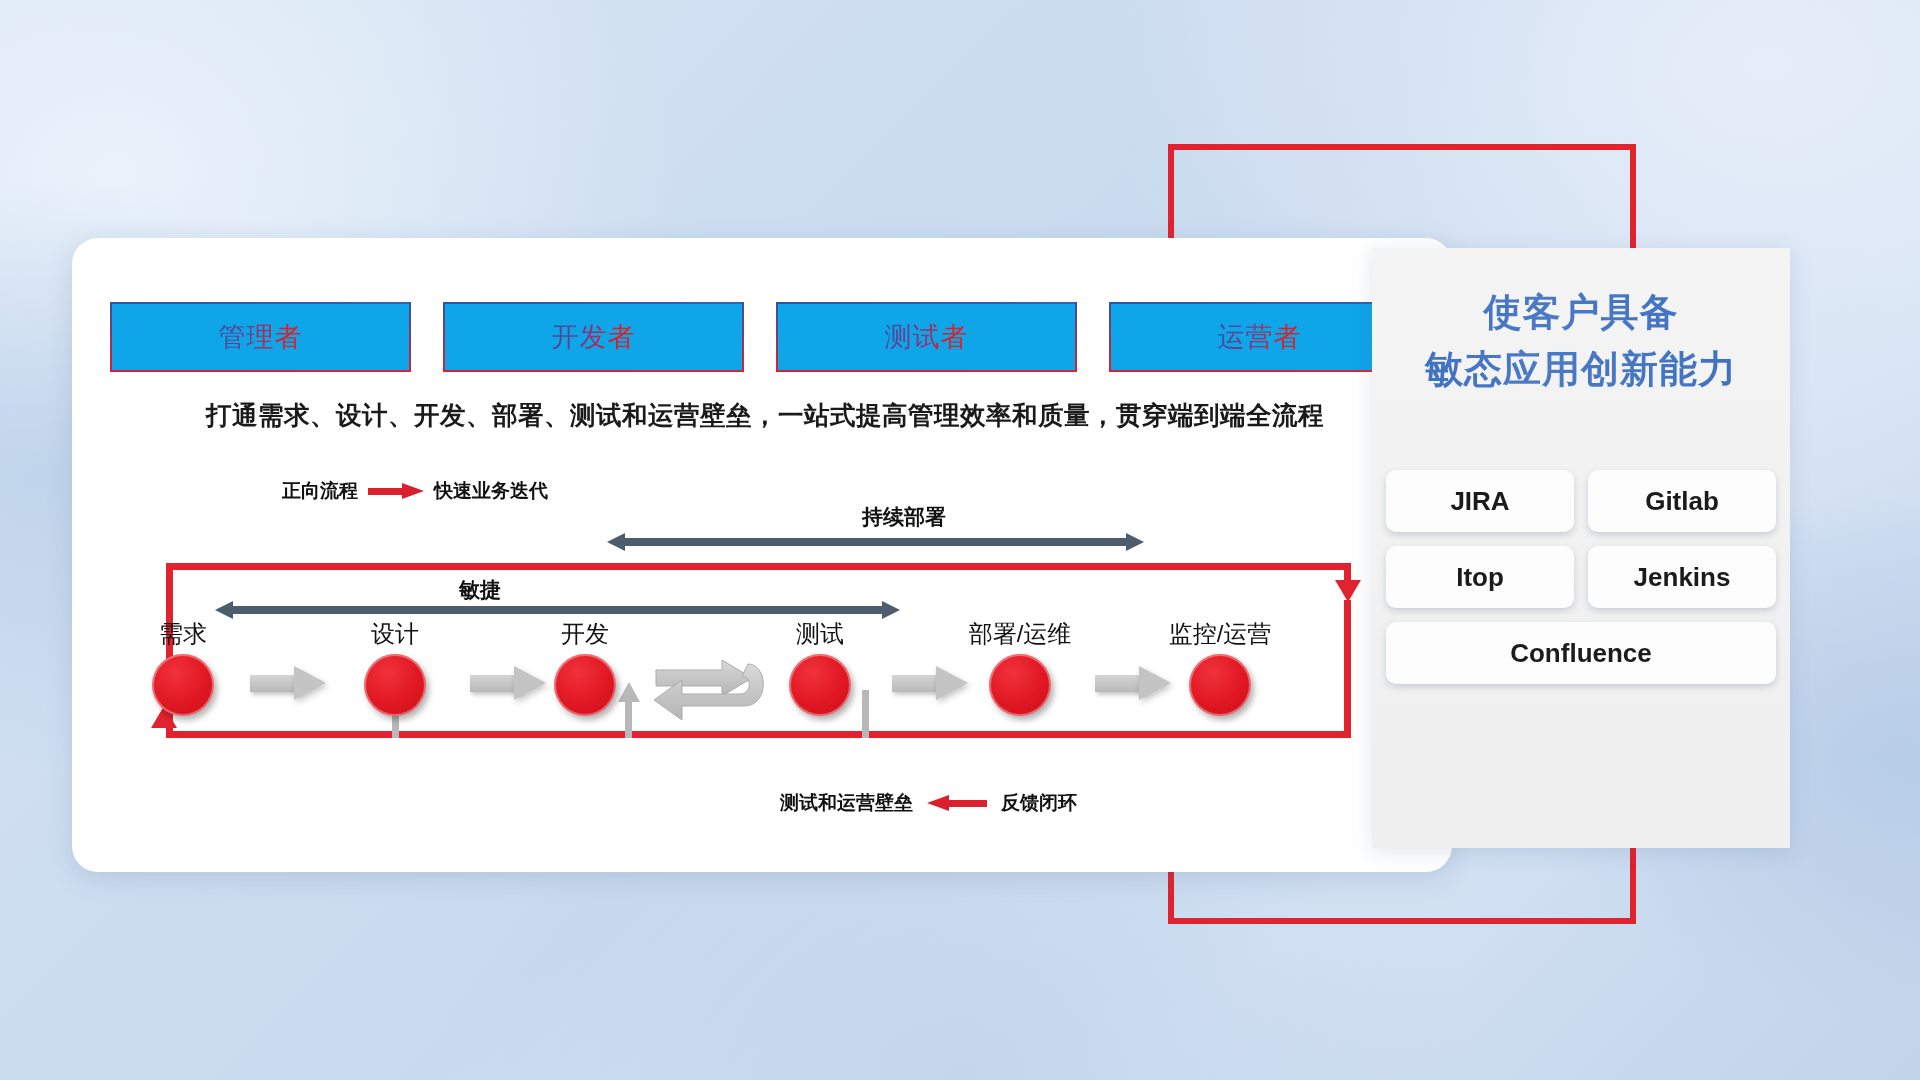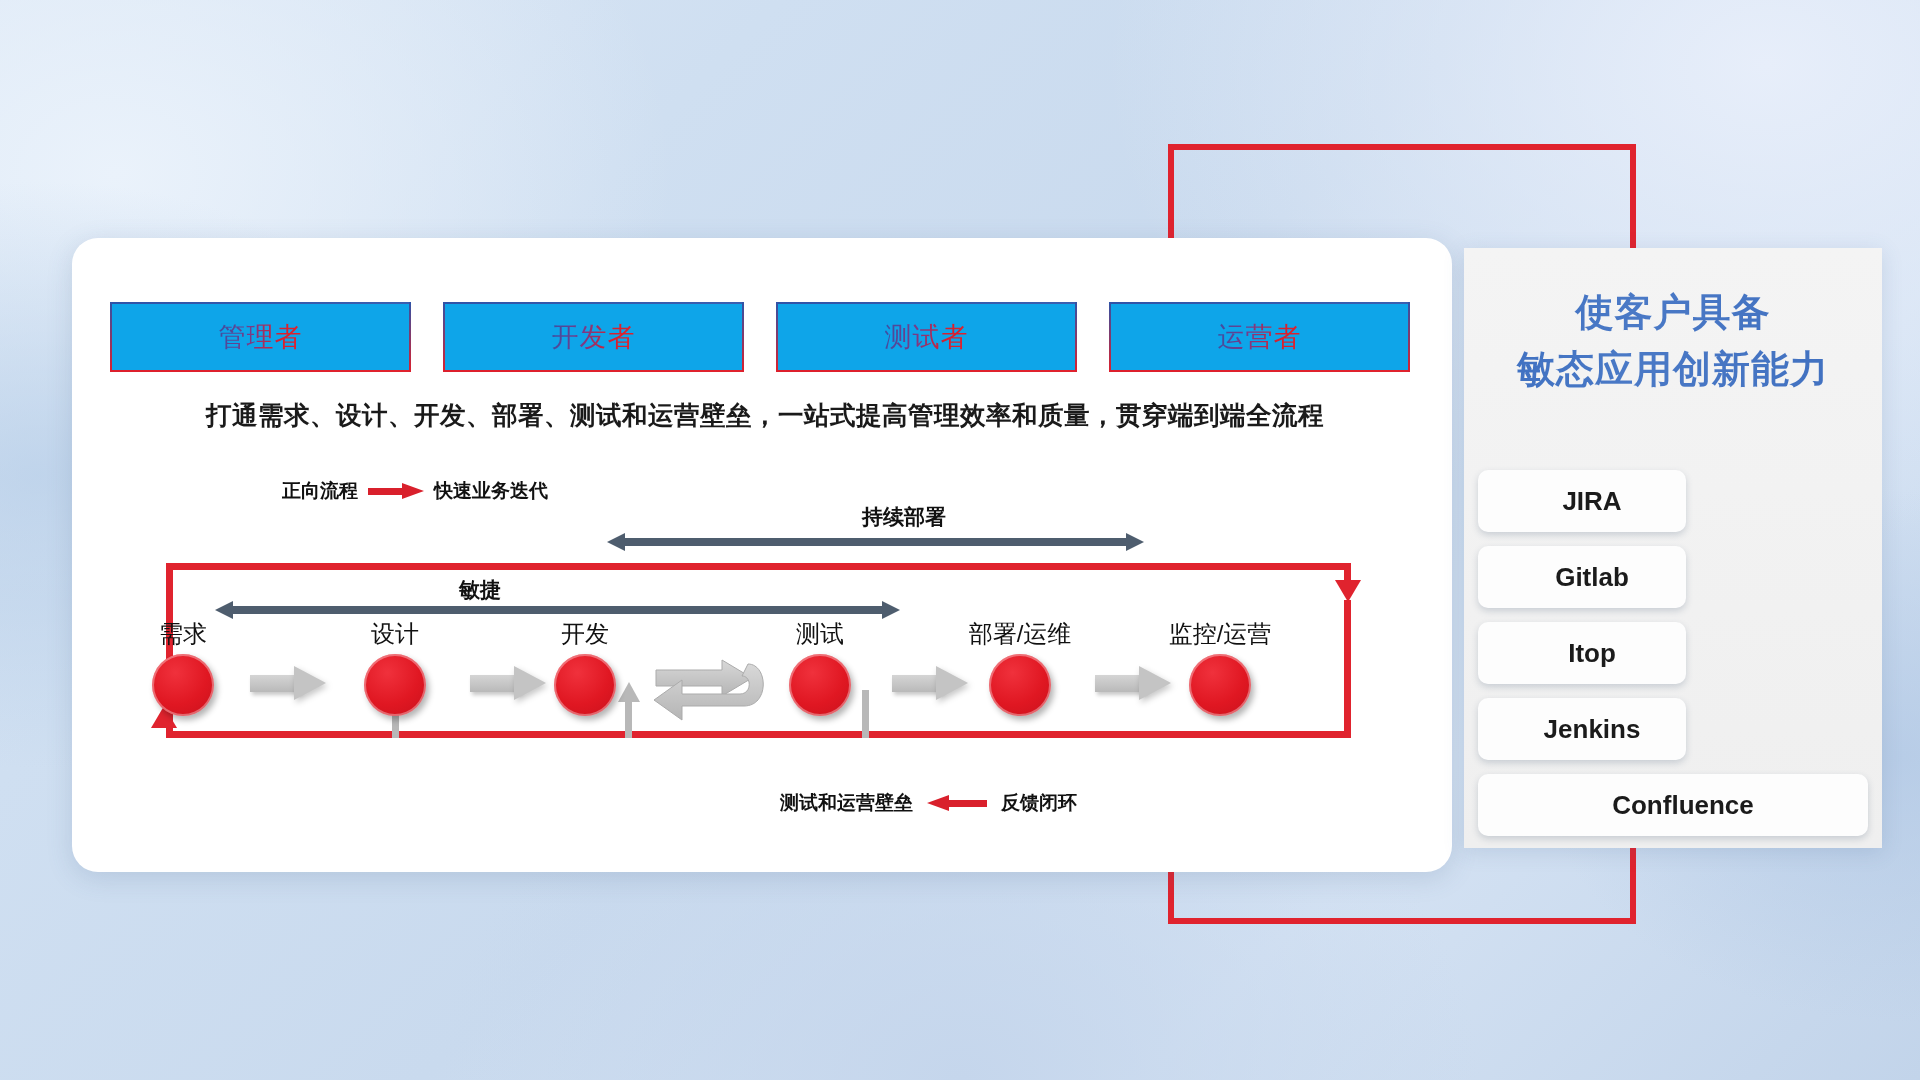--- a/index.html
+++ b/index.html
@@ -91,34 +91,34 @@
 
   
   #legend-fb{position:absolute;left:780px;top:790px;display:flex;align-items:center;gap:14px;
     font-size:19px;font-weight:bold;color:#111;}
   #legend-fb .arw{width:60px;height:16px;position:relative;}
   #legend-fb .arw .sh{position:absolute;right:0;top:5px;width:38px;height:7px;background:#d9202c;}
   #legend-fb .arw .hd{position:absolute;left:0;top:0;width:0;height:0;
     border-top:8px solid transparent;border-bottom:8px solid transparent;border-right:22px solid #d9202c;}
 
   
-  #rpanel{position:absolute;left:1464px;top:248px;width:418px;height:600px;
+  #rpanel{position:absolute;left:1372px;top:248px;width:418px;height:600px;
     background:linear-gradient(180deg,#f4f4f4 0%,#efefef 100%);
     box-shadow:0 4px 20px rgba(70,100,140,.16);}
   #rtitle{position:absolute;left:0;right:0;top:36px;text-align:center;}
   #rtitle div{font-size:38px;font-weight:bold;line-height:1.5;letter-spacing:1px;
     background:linear-gradient(90deg,#3d6fc0 0%, #4a79c6 40%, #3f6fbf 100%);
     -webkit-background-clip:text;background-clip:text;color:transparent;
     -webkit-text-fill-color:transparent;}
   #tools{position:absolute;left:14px;right:14px;top:222px;
     display:flex;flex-wrap:wrap;gap:14px;}
   .tool{height:62px;border-radius:10px;background:#fdfdfd;
     display:flex;align-items:center;justify-content:center;
     font-size:26px;font-weight:bold;color:#1b1b1b;
-    box-shadow:0 3px 7px rgba(60,80,110,.22);padding-left:20px;}
+    box-shadow:0 3px 7px rgba(60,80,110,.22);}
   .tool.half{width:calc(50% - 7px);}
   .tool.full{width:100%;text-align:center;}
 </style>
 </head>
 <body>
 
 <div id="bg"></div>
 
 <div class="frame-seg" style="left:1168px;top:144px;width:468px;height:6px;"></div>
 <div class="frame-seg" style="left:1168px;top:144px;width:6px;height:780px;"></div>

